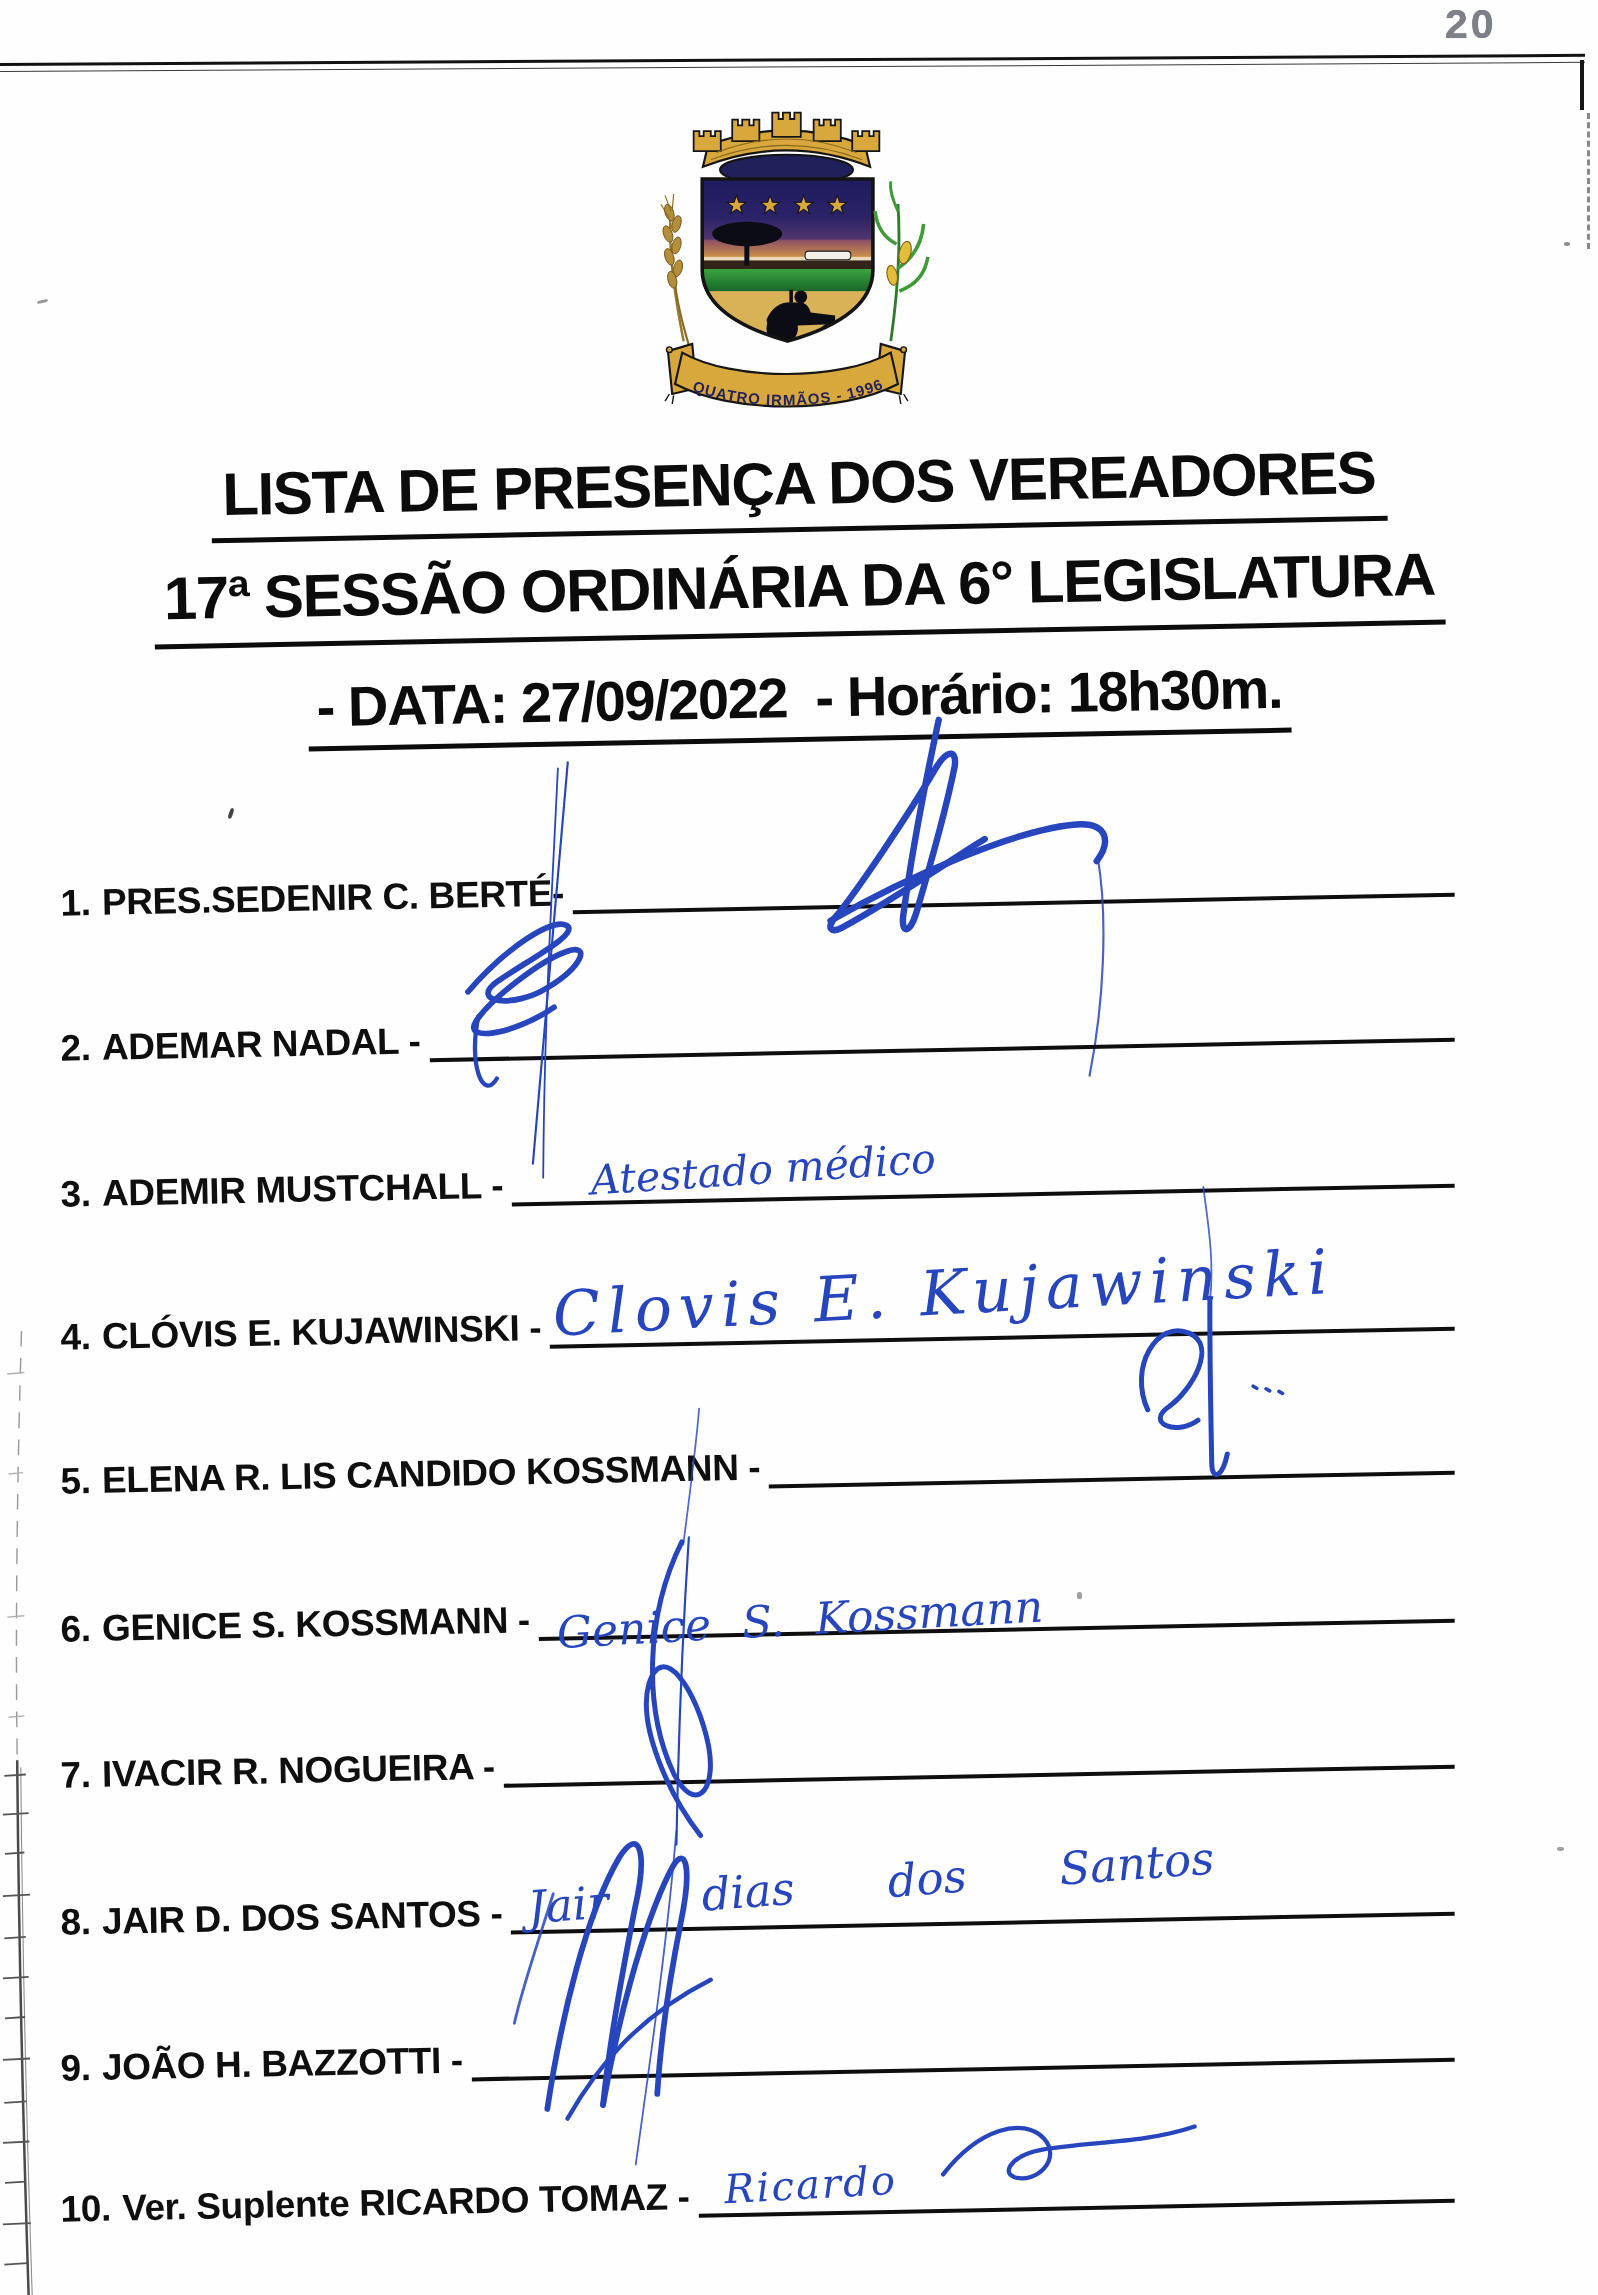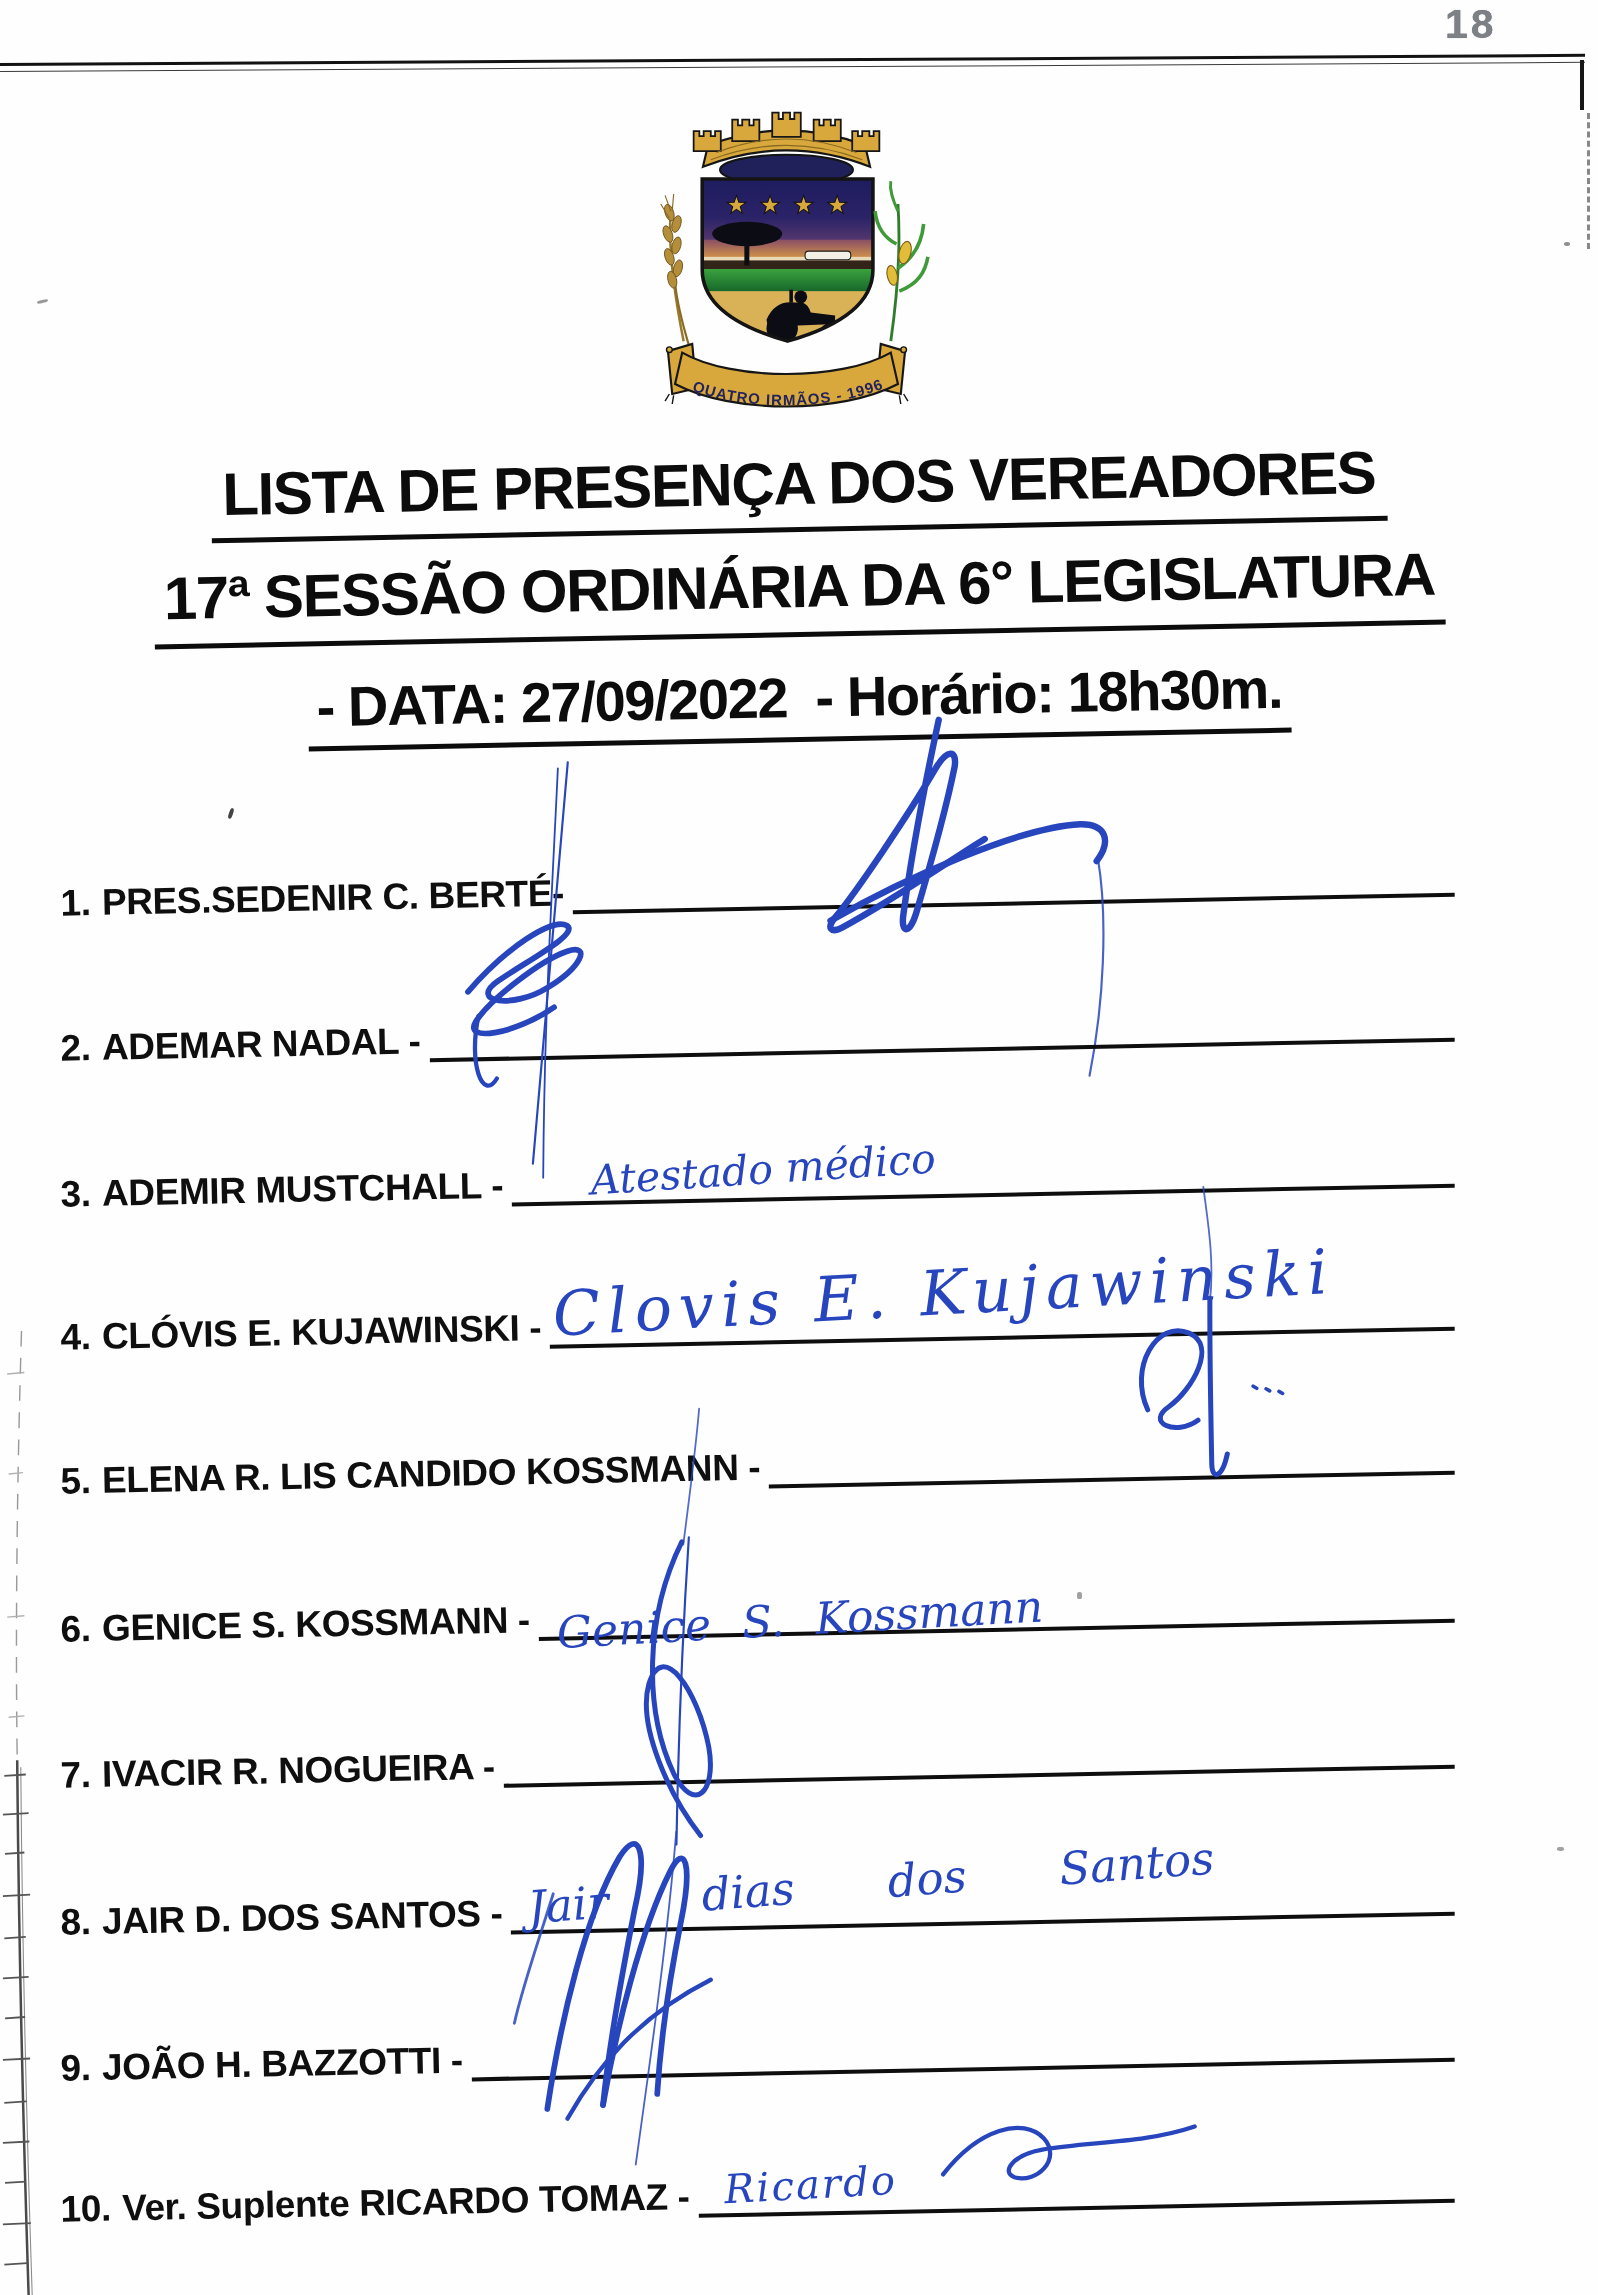--- a/index.html
+++ b/index.html
@@ -53,21 +53,21 @@
   .h4{left:4.3px;bottom:-5.7px;font-size:62px;letter-spacing:7.2px;transform:rotate(-2deg);transform-origin:left bottom}
   .h6{left:18.6px;bottom:-13px;font-size:44px;word-spacing:17px;transform:rotate(-2deg)}
   .h8{left:18.6px;bottom:-4.3px;font-size:45px;word-spacing:79px;transform:rotate(-3deg);transform-origin:left bottom}
   .h10{left:26px;bottom:4.3px;font-size:40px;letter-spacing:2.1px;transform:rotate(-2deg)}
 </style>
 </head>
 <body>
 
 <div class="page">
 
-  <div class="page-number">18</div>
+  <div class="page-number">20</div>
   <div class="border-top"></div>
   <div class="border-corner"></div>
   <div class="border-right-dashed"></div>
 
   <div class="speck" style="left:229px;top:808px;width:4.3px;height:10.7px;transform:rotate(18deg)"></div>
   <div class="speck" style="left:1564px;top:242px;width:6.4px;height:4.3px;opacity:.6"></div>
   <div class="speck" style="left:37px;top:300px;width:10.7px;height:2.9px;transform:rotate(-14deg);opacity:.55"></div>
   <div class="speck" style="left:1077px;top:1592px;width:5px;height:7.2px;opacity:.5"></div>
   <div class="speck" style="left:1557px;top:1847px;width:7.2px;height:3.6px;opacity:.5"></div>
 

